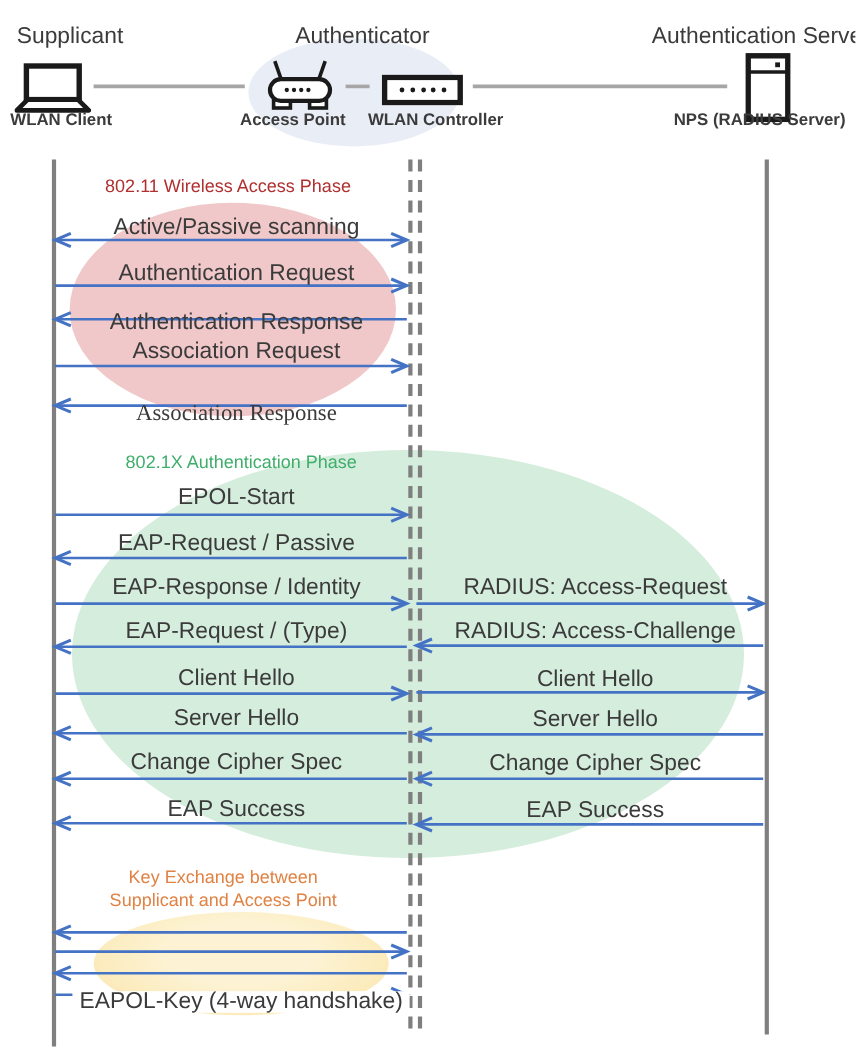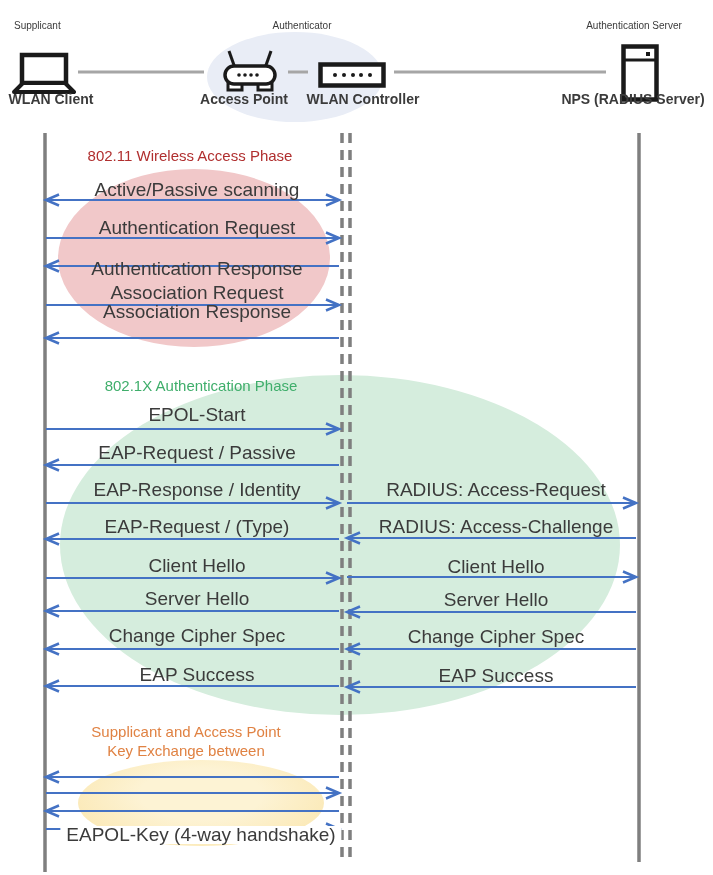--- a/index.html
+++ b/index.html
@@ -14,21 +14,21 @@
   #phase3-ellipse{left:78px;top:760px;width:246px;height:86px;
     background:radial-gradient(ellipse at 50% 40%, var(--phase3-ellipse-inner) 35%, var(--phase3-ellipse-outer) 100%);}
   svg#diagram-layer{position:absolute;left:0;top:0;z-index:2;}
   .lifeline{stroke:var(--lifeline);stroke-width:3.5;}
   .lifeline.dashed{stroke-dasharray:10 7;}
   .connector{stroke:var(--connector);stroke-width:3;}
   .aline{stroke:var(--arrow);stroke-width:2.2;}
   .ah{stroke:var(--arrow);stroke-width:2.5;fill:none;}
   .icon{position:absolute;z-index:3;}
   .icon svg{display:block;}
-  .role-title{position:absolute;top:20px;font-size:10px;white-space:nowrap;z-index:3;}
+  .role-title{position:absolute;top:20px;font-size:19px;white-space:nowrap;z-index:3;}
   .role-title.centered{transform:translateX(-50%);}
   .dev-label{position:absolute;top:91px;font-size:14px;white-space:nowrap;transform:translateX(-50%);z-index:3;font-weight:bold;}
   .phase-title{position:absolute;font-size:15px;white-space:nowrap;transform:translateX(-50%);z-index:4;text-align:center;}
   #phase1-title{color:var(--phase1-title);left:190px;top:147px;}
   #phase2-title{color:var(--phase2-title);left:201px;top:377px;}
   #phase3-title{color:var(--phase3-title);left:186px;top:722px;line-height:19px;}
   #labels{position:absolute;left:0;top:0;z-index:4;}
   .msg-label{position:absolute;transform:translateX(-50%);font-size:19px;
     white-space:nowrap;color:var(--text);line-height:18px;height:18px;}
   .msg-label.whitebg{background:#ffffff;padding:0 6px;margin-top:32px;}
@@ -190,30 +190,30 @@
   </div>
 
   <div class="dev-label" style="left:51px;">WLAN Client</div>
   <div class="dev-label" style="left:244px;">Access Point</div>
   <div class="dev-label" style="left:363px;">WLAN Controller</div>
   <div class="dev-label" style="left:633px;">NPS (RADIUS Server)</div>
 
   <div class="phase-title" id="phase1-title">802.11 Wireless Access Phase</div>
   <div class="phase-title" id="phase2-title">802.1X Authentication Phase</div>
   <div class="phase-title" id="phase3-title">
+    <div>Key Exchange between</div>
     <div>Supplicant and Access Point</div>
-    <div>Key Exchange between</div>
   </div>
 
   <div id="labels">
       <div class="msg-label" style="left: 197px; top: 181px;">Active/Passive scanning</div>
       <div class="msg-label" style="left: 197px; top: 219px;">Authentication Request</div>
       <div class="msg-label" style="left: 197px; top: 248px; margin-top: 12px;">Authentication Response</div>
       <div class="msg-label" style="left: 197px; top: 284px; text-align: right;">Association Request</div>
-      <div class="msg-label" style="left: 197px; top: 303px;">Association Response</div>
+      <div class="msg-label" style="left: 197px; top: 336px; font-family: Liberation Serif, serif;">Association Response</div>
       <div class="msg-label" style="left: 197px; top: 406px;">EPOL-Start</div>
       <div class="msg-label" style="left: 197px; top: 444px;">EAP-Request / Passive</div>
       <div class="msg-label" style="left: 197px; top: 481px;">EAP-Response / Identity</div>
       <div class="msg-label" style="left: 197px; top: 518px;">EAP-Request / (Type)</div>
       <div class="msg-label" style="left: 197px; top: 557px;">Client Hello</div>
       <div class="msg-label" style="left: 197px; top: 590px;">Server Hello</div>
       <div class="msg-label" style="left: 197px; top: 627px;">Change Cipher Spec</div>
       <div class="msg-label" style="left: 197px; top: 666px;">EAP Success</div>
       <div class="msg-label whitebg" style="left: 201px; top: 794px;">EAPOL-Key (4-way handshake)</div>
       <div class="msg-label" style="left: 496px; top: 481px;">RADIUS: Access-Request</div>

